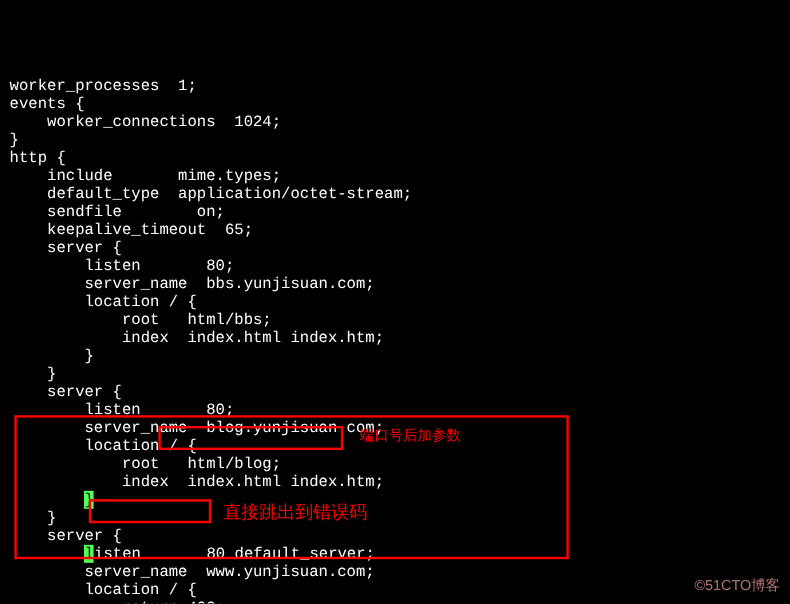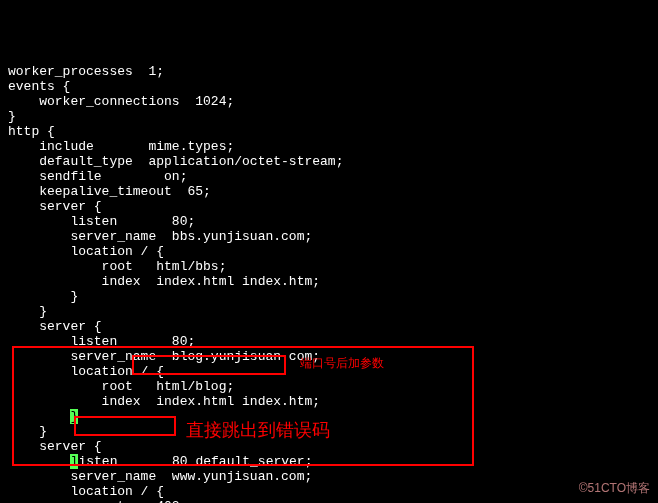--- a/index.html
+++ b/index.html
@@ -61,21 +61,21 @@
       color: #ff0000;
       font-family: 'Microsoft YaHei', sans-serif;
       font-size: 12px;
       left: 300px;
       top: 355px;
     }
     .annotation2 {
       position: absolute;
       color: #ff0000;
       font-family: 'Microsoft YaHei', sans-serif;
-      font-size: 18px;
+      font-size: 15px;
       left: 186px;
       top: 418px;
     }
     .watermark {
       position: absolute;
       right: 8px;
       bottom: 6px;
       color: #fca5a5;
       font-family: 'Microsoft YaHei', sans-serif;
       font-size: 12px;

